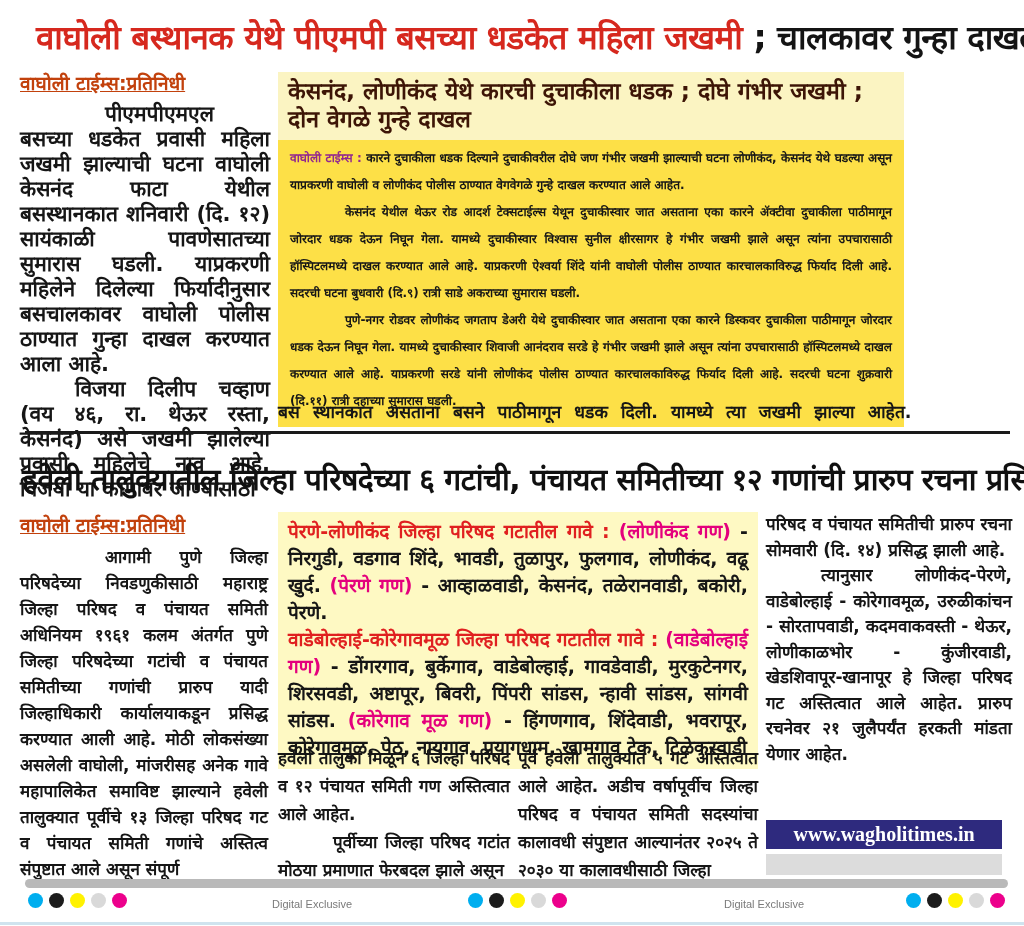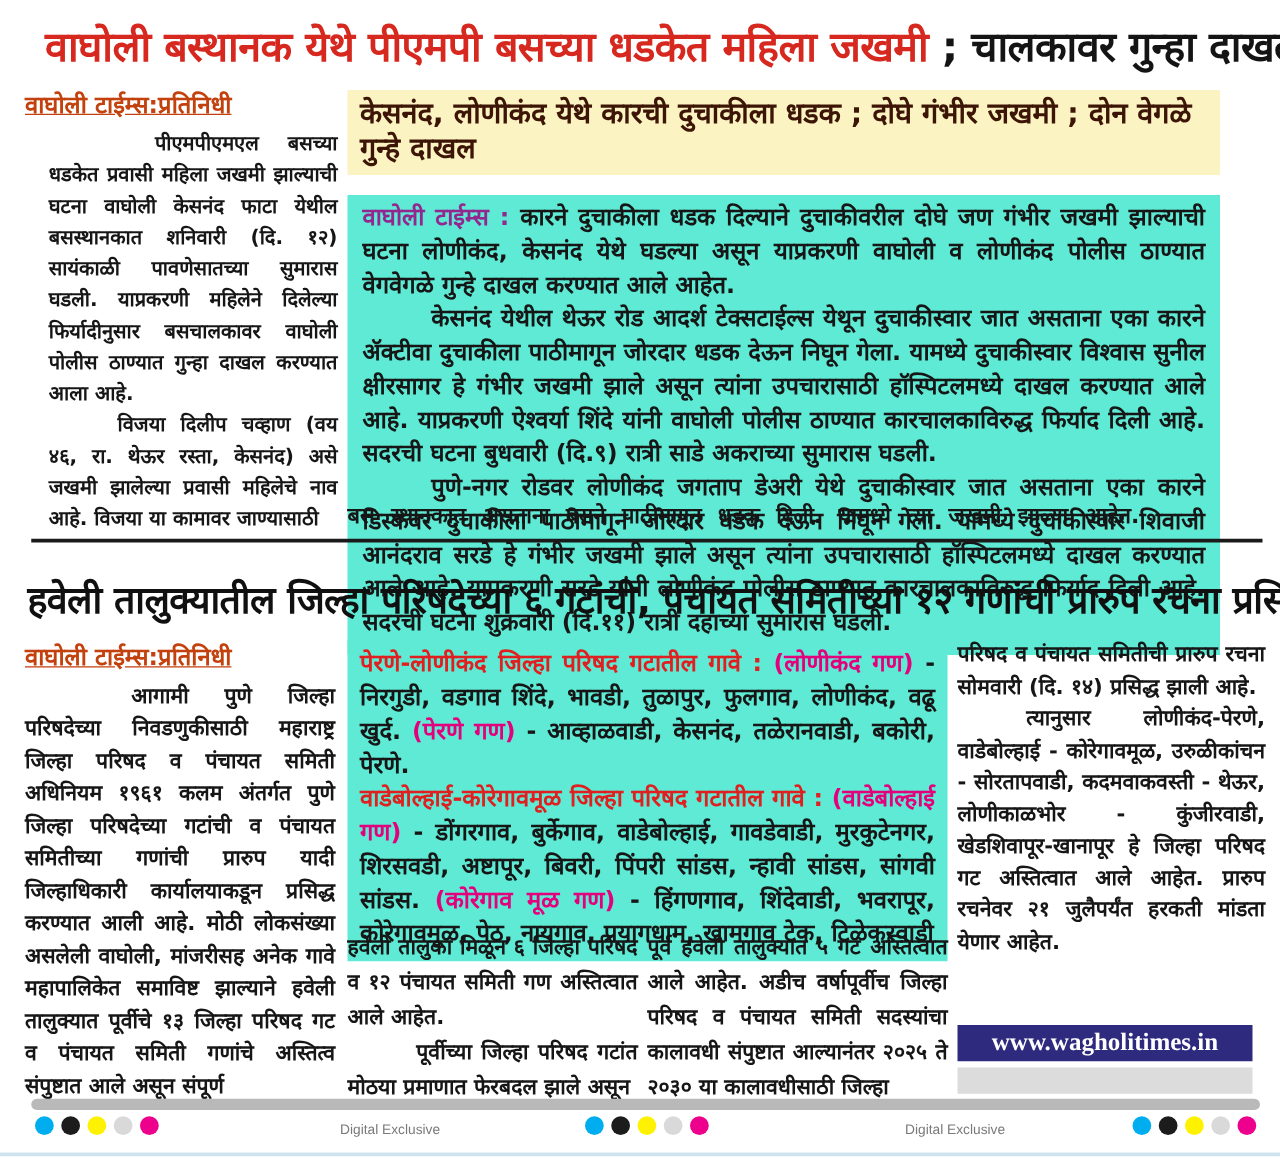--- a/index.html
+++ b/index.html
@@ -10,45 +10,45 @@
   }
   
   .h1line { position:absolute; left:36px; top:14px; width:990px;
     font-size:33px; font-weight:800; letter-spacing:-0.5px; white-space:nowrap; }
   .h1line .red { color:#d6281e; }
   .h1line .blk { color:#141414; }
   
   .byline { color:#c2410c; font-weight:700; text-decoration:underline;
     text-align:left; font-size:19px; margin-bottom:6px; }
   .colA { position:absolute; left:20px; top:70px; width:250px; }
-  .colA p { font-size:16px; line-height:25px; font-weight:700;
-    text-align:justify;margin-left:19px; }
+  .colA p { font-size:21px; line-height:25px; font-weight:700;
+    text-align:justify; }
   .ind85 { text-indent:85px; }
   .ind55 { text-indent:55px; }
   
-  .boxA { position:absolute; left:278px; top:72px; width:698px; }
+  .boxA { position:absolute; left:278px; top:72px; width:626px; }
   .boxA-head { background:#fbf4c2; color:#3d1506; font-size:23px; font-weight:800;
     padding:5px 10px 7px; line-height:28px; }
-  .boxA-body { background:#5eead4; padding:5px 12px 12px; font-size:19px;
-    font-weight:700; line-height:27px; text-align:justify;margin-top:16px; }
+  .boxA-body { background:#fde047; padding:5px 12px 12px; font-size:12px;
+    font-weight:700; line-height:27px; text-align:justify; }
   .boxA-body p { margin:0; }
   .purple { color:#92278f; font-weight:800; }
   
   .contline { position:absolute; left:278px; top:399px; width:734px;
     font-size:17.5px; font-weight:700; word-spacing:7px; }
   .rule { position:absolute; left:25px; top:431px; width:985px; height:0;
     border-top:3px solid #1a1a1a; }
   
   .h2line { position:absolute; left:22px; top:458px; width:995px;
     font-size:30px; font-weight:800; color:#101010; letter-spacing:-0.5px; white-space:nowrap; }
   
   .colB1 { position:absolute; left:20px; top:512px; width:248px; }
   .colB1 p { font-size:17px; line-height:26px; font-weight:700; text-align:justify; }
   .boxB { position:absolute; left:278px; top:512px; width:480px;
-    background:#5eead4; padding:6px 10px 8px; font-size:19px; font-weight:700;
+    background:#fef9c3; padding:6px 10px 8px; font-size:19px; font-weight:700;
     line-height:27px; text-align:justify; }
   .boxB .red { color:#e02020; }
   .boxB .mag { color:#e4007d; }
   .colB2 { position:absolute; left:278px; top:744px; width:232px; }
   .colB3 { position:absolute; left:518px; top:744px; width:240px; }
   .colB2 p, .colB3 p, .colB4 p { font-size:17px; line-height:28px;
     font-weight:700; text-align:justify; }
   .colB4 { position:absolute; left:766px; top:512px; width:246px; }
   .colB4 p { line-height:25.5px; }
   

